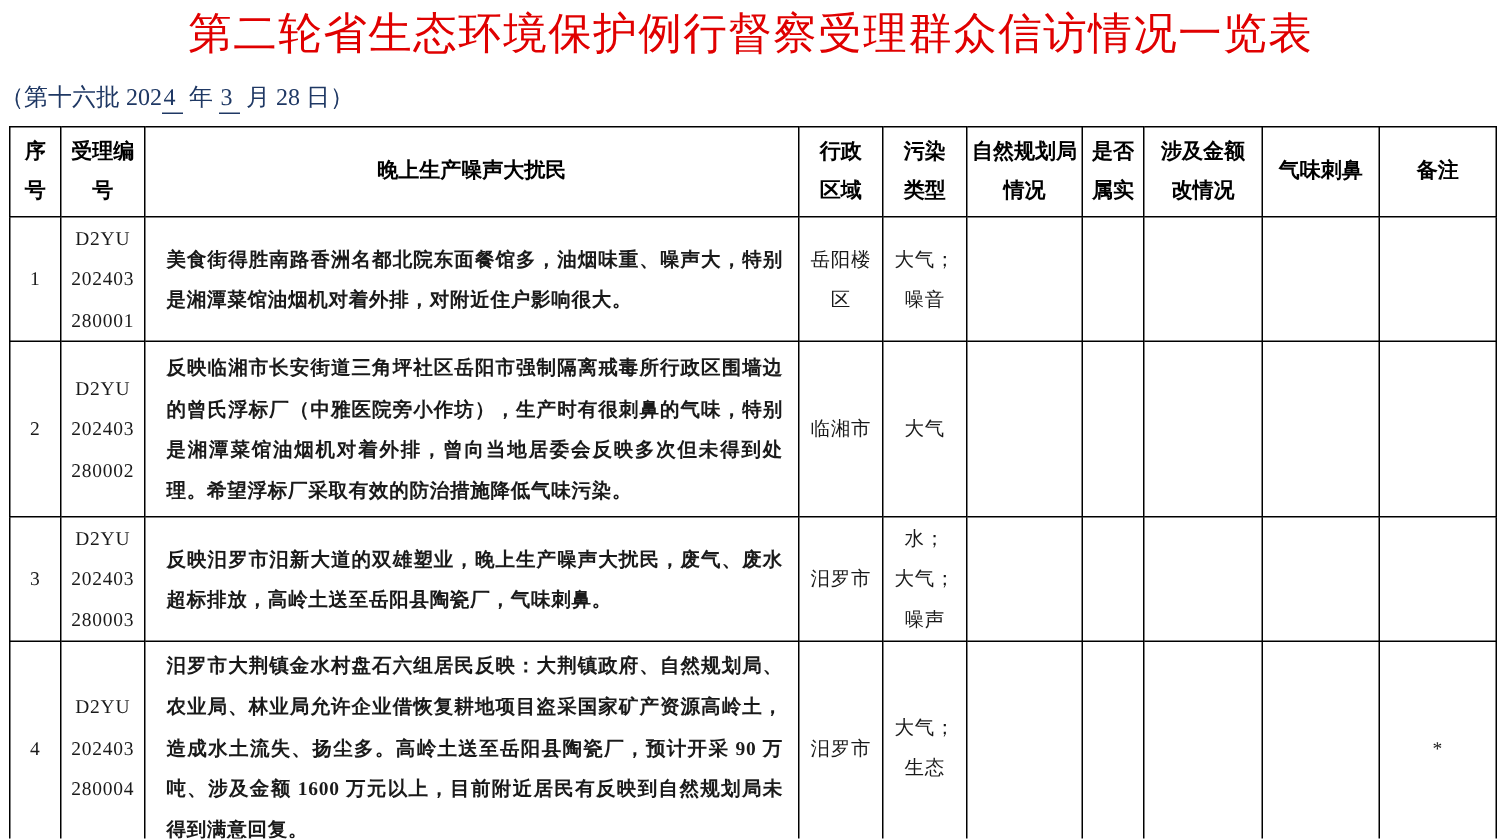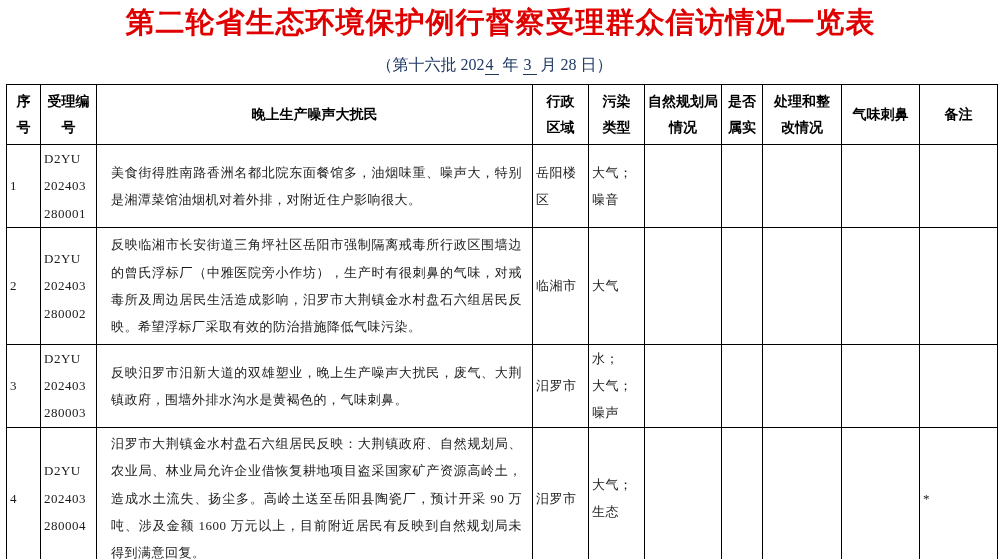--- a/index.html
+++ b/index.html
@@ -7,29 +7,29 @@
   body {
     width: 1001px; height: 559px;
     font-family: "Liberation Serif", "DejaVu Serif", serif;
     color: #1a1a1a;
     overflow: hidden;
   }
   .doc-title {
     margin-top: 3px;
     text-align: center;
     font-size: 29px;
-    font-weight: bold;
+    font-weight: normal;
     letter-spacing: 1px;
     color: #e00000;
     white-space: nowrap;
   }
   .doc-subtitle {
     margin-top: 12px;
     padding-right: 12px;
-    text-align: center;
+    text-align: left;
     font-size: 16px;
     color: #1f3864;
     white-space: nowrap;
   }
   .doc-subtitle .u {
     border-bottom: 1px solid #1f3864;
     padding: 0 5px 1px 1px;
   }
   table.main {
     margin: 8px 0 0 6px;
@@ -47,27 +47,29 @@
     font-size: 14px;
     font-weight: bold;
     color: #000000;
     text-align: center;
     line-height: 1.85;
     padding: 0 2px;
   }
   table.main td {
     font-size: 13px;
     line-height: 2.1;
+    text-align: center;
     letter-spacing: 0.5px;
     padding: 0 3px;
   }
   table.main td.issue {
     text-align: justify;
     text-align-last: left;
     padding: 0 10px 0 14px;
+    font-weight: bold;
   }
   tr.hrow  { height: 60px; }
   tr.r0 { height: 78px; }
   tr.r1 { height: 117px; }
   tr.r2 { height: 82px; }
   tr.r3 { height: 142px; }
 </style>
 </head>
 <body>
 
@@ -96,21 +98,21 @@
 号</th>
       <th>晚上生产噪声大扰民</th>
       <th>行政
 区域</th>
       <th>污染
 类型</th>
       <th>自然规划局
 情况</th>
       <th>是否
 属实</th>
-      <th>处理和整
+      <th>涉及金额
 改情况</th>
       <th>气味刺鼻</th>
       <th>备注</th>
     </tr>
 
     <tr class="r0">
       <td>1</td>
       <td>D2YU
 202403
 280001</td>
@@ -124,36 +126,36 @@
       <td></td>
       <td></td>
       <td></td>
     </tr>
 
     <tr class="r1">
       <td>2</td>
       <td>D2YU
 202403
 280002</td>
-      <td class="issue">反映临湘市长安街道三角坪社区岳阳市强制隔离戒毒所行政区围墙边的曾氏浮标厂（中雅医院旁小作坊），生产时有很刺鼻的气味，对戒毒所及周边居民生活造成影响，汨罗市大荆镇金水村盘石六组居民反映。希望浮标厂采取有效的防治措施降低气味污染。</td>
+      <td class="issue">反映临湘市长安街道三角坪社区岳阳市强制隔离戒毒所行政区围墙边的曾氏浮标厂（中雅医院旁小作坊），生产时有很刺鼻的气味，特别是湘潭菜馆油烟机对着外排，曾向当地居委会反映多次但未得到处理。希望浮标厂采取有效的防治措施降低气味污染。</td>
       <td>临湘市</td>
       <td>大气</td>
       <td></td>
       <td></td>
       <td></td>
       <td></td>
       <td></td>
     </tr>
 
     <tr class="r2">
       <td>3</td>
       <td>D2YU
 202403
 280003</td>
-      <td class="issue">反映汨罗市汨新大道的双雄塑业，晚上生产噪声大扰民，废气、大荆镇政府，围墙外排水沟水是黄褐色的，气味刺鼻。</td>
+      <td class="issue">反映汨罗市汨新大道的双雄塑业，晚上生产噪声大扰民，废气、废水超标排放，高岭土送至岳阳县陶瓷厂，气味刺鼻。</td>
       <td>汨罗市</td>
       <td>水；
 大气；
 噪声</td>
       <td></td>
       <td></td>
       <td></td>
       <td></td>
       <td></td>
     </tr>

